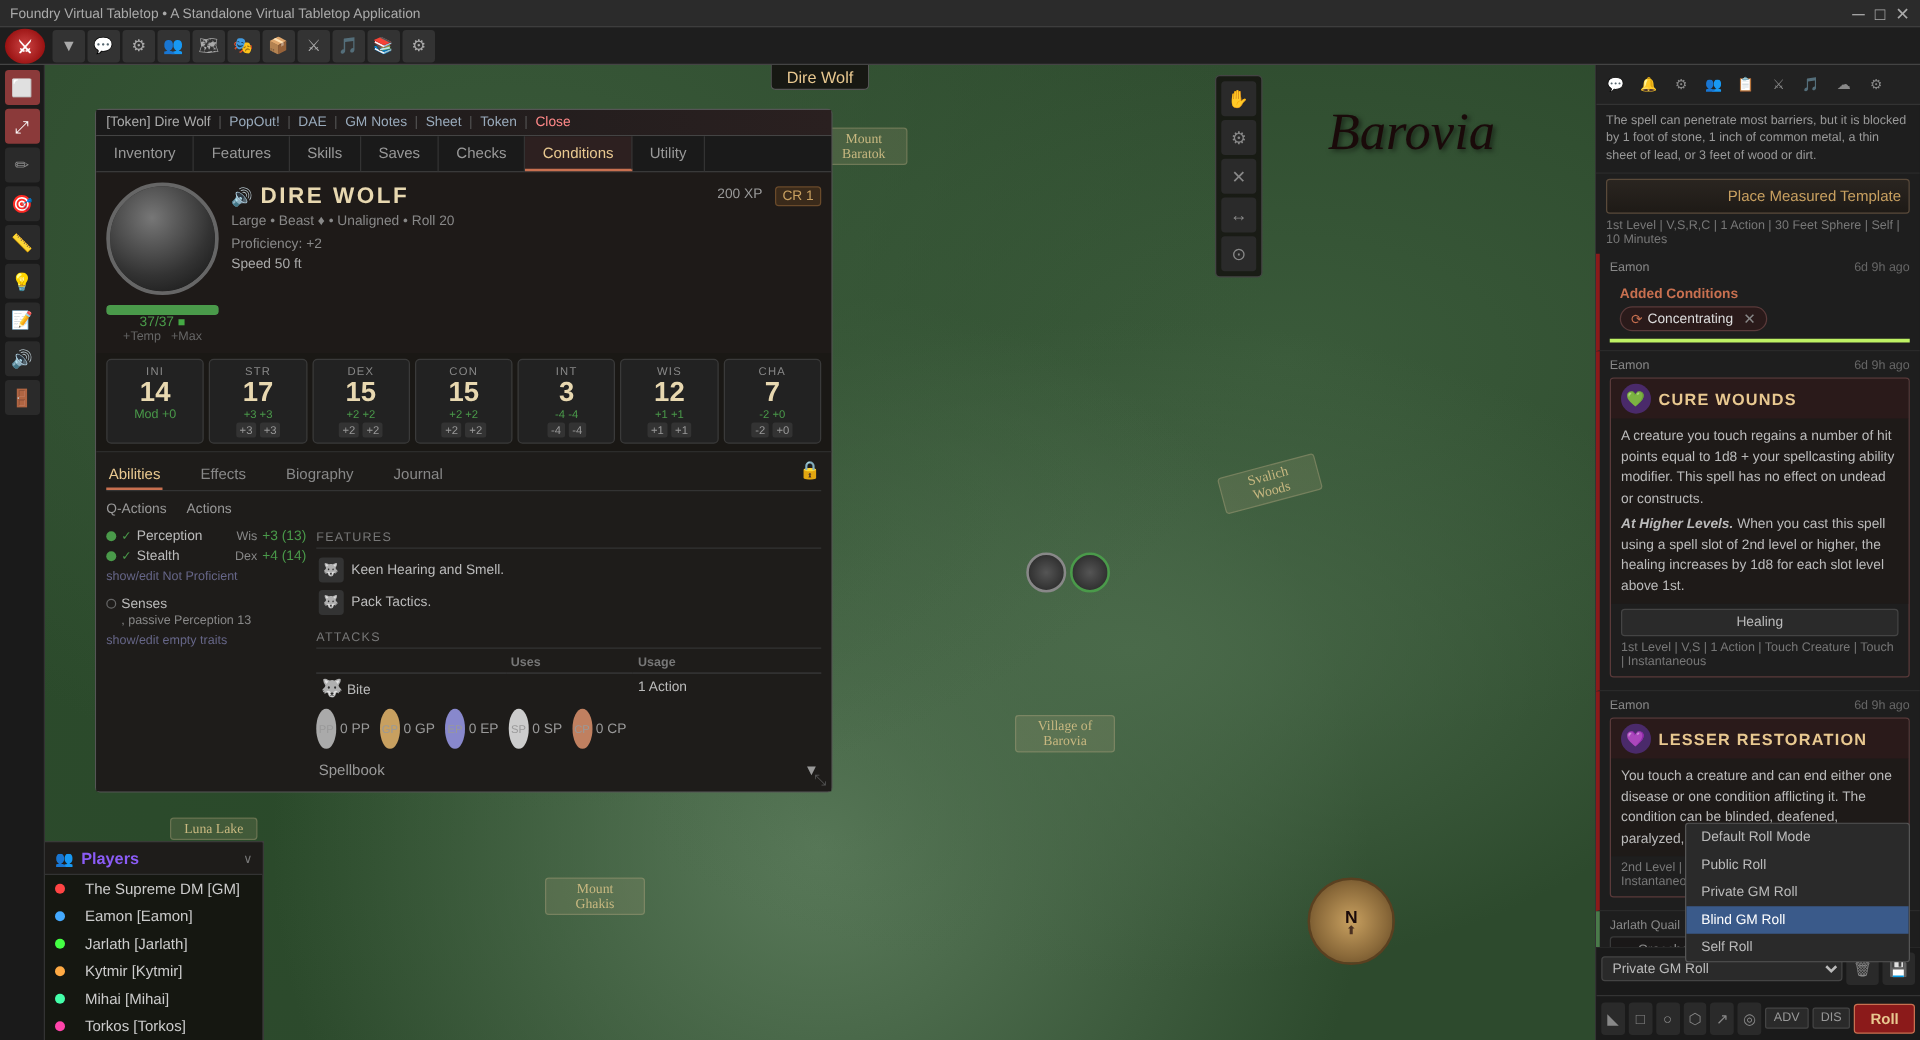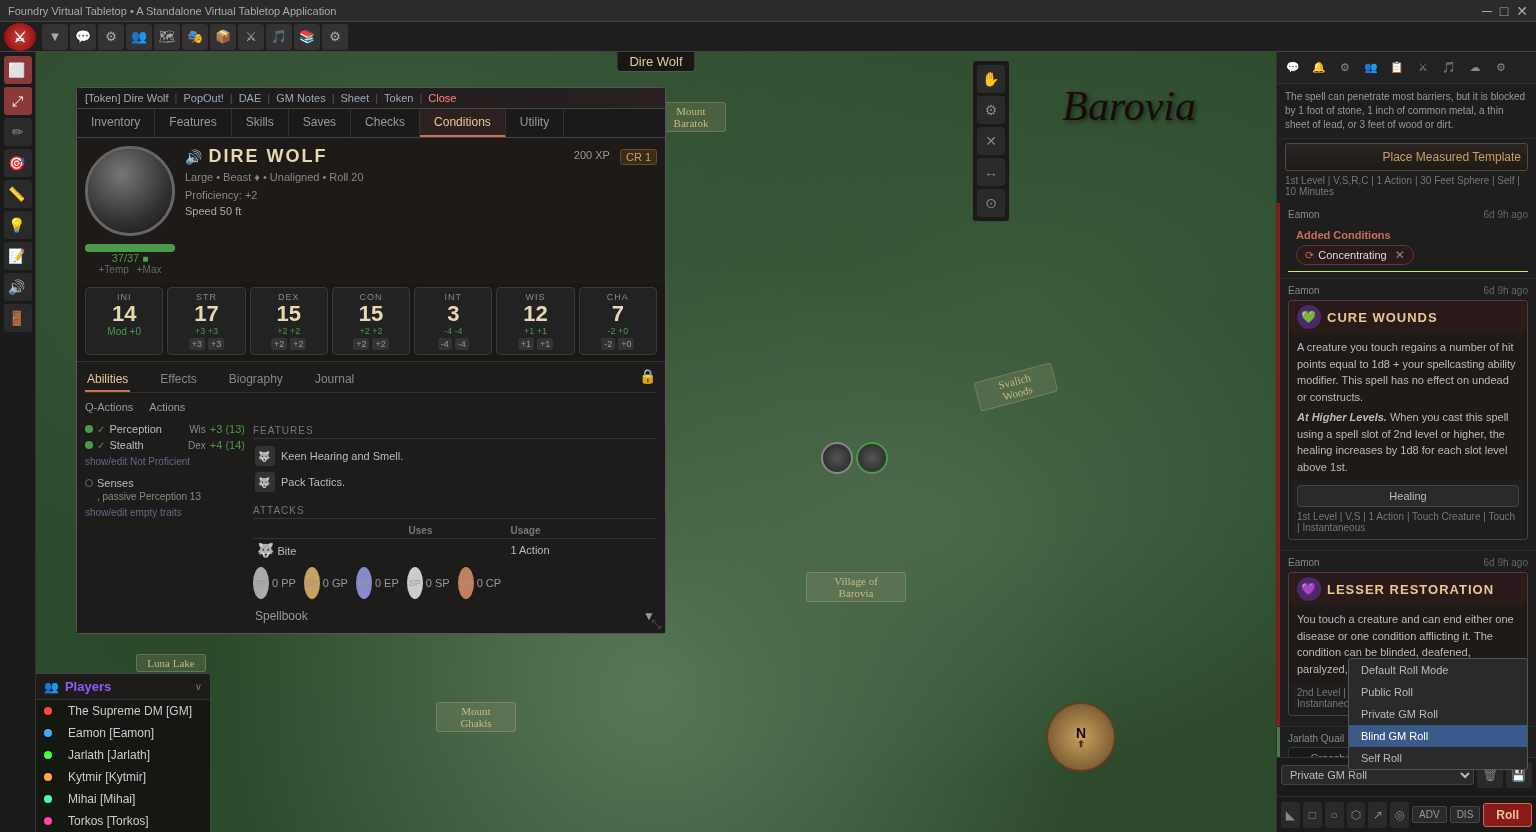--- a/index.html
+++ b/index.html
@@ -603,21 +603,21 @@
       color: #bbb;
       text-align: center;
       cursor: pointer;
       border-radius: 3px;
       font-size: 11px;
     }
 
     
     .conditions-section {
       padding: 6px 8px;
-      border-bottom: 1px solid #bef264;
+      border-bottom: 3px solid #bef264;
     }
     .conditions-title {
       font-size: 11px;
       color: #c87050;
       font-weight: bold;
       margin-bottom: 4px;
     }
     .condition-tag {
       display: inline-flex;
       align-items: center;
@@ -890,21 +890,21 @@
       <div class="sidebar-btn">🔊</div>
       <div class="sidebar-btn">🚪</div>
     </div>
 
     <div id="map-area">
       <div id="map-bg"></div>
 
       <div id="barovia-title">Barovia</div>
 
       <div class="map-location" style="top:50px;left:620px;width:70px;">Mount<br>Baratok</div>
-      <div class="map-location" style="bottom:230px;right:370px;width:100px;">Village of<br>Barovia</div>
+      <div class="map-location" style="bottom:230px;right:384px;width:80px;">Village of<br>Barovia</div>
       <div class="map-location" style="bottom:160px;left:100px;width:70px;">Luna Lake</div>
       <div class="map-location" style="bottom:100px;left:400px;width:80px;">Mount<br>Ghakis</div>
       <div class="map-location" style="top:320px;right:220px;width:80px;transform:rotate(-15deg);">Svalich<br>Woods</div>
 
       <div class="map-token" style="top:390px;left:785px;width:32px;height:32px;"></div>
       <div class="map-token" style="top:390px;left:820px;width:32px;height:32px;border-color:#4a9a4a;"></div>
 
       <div id="direwolf-nameplate">Dire Wolf</div>
 
       <div id="compass">

